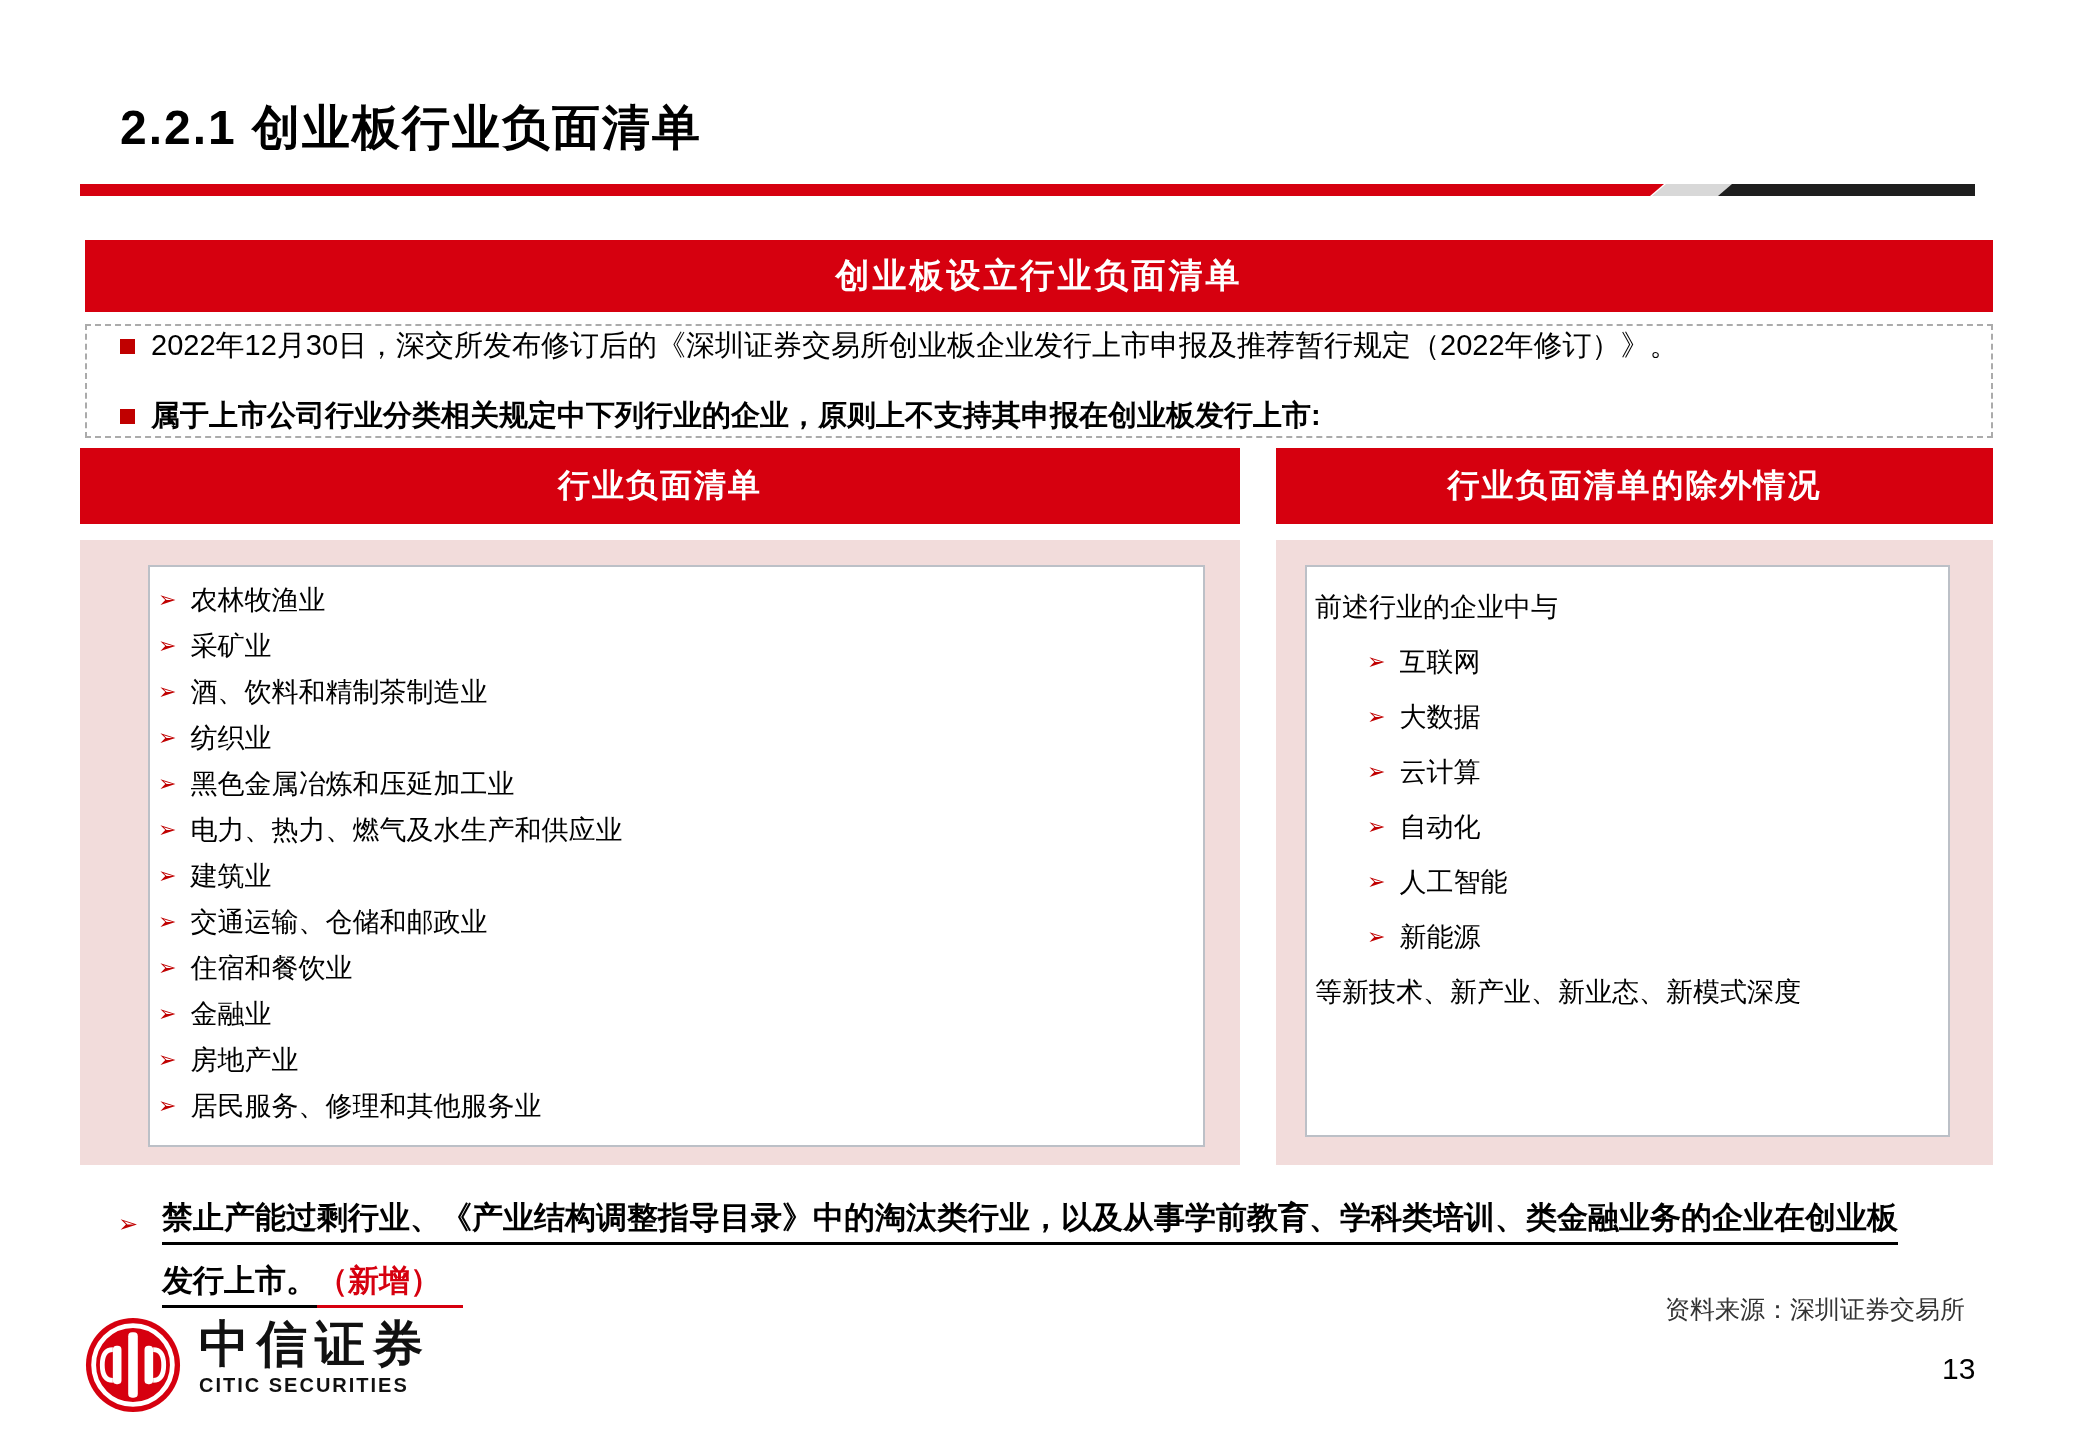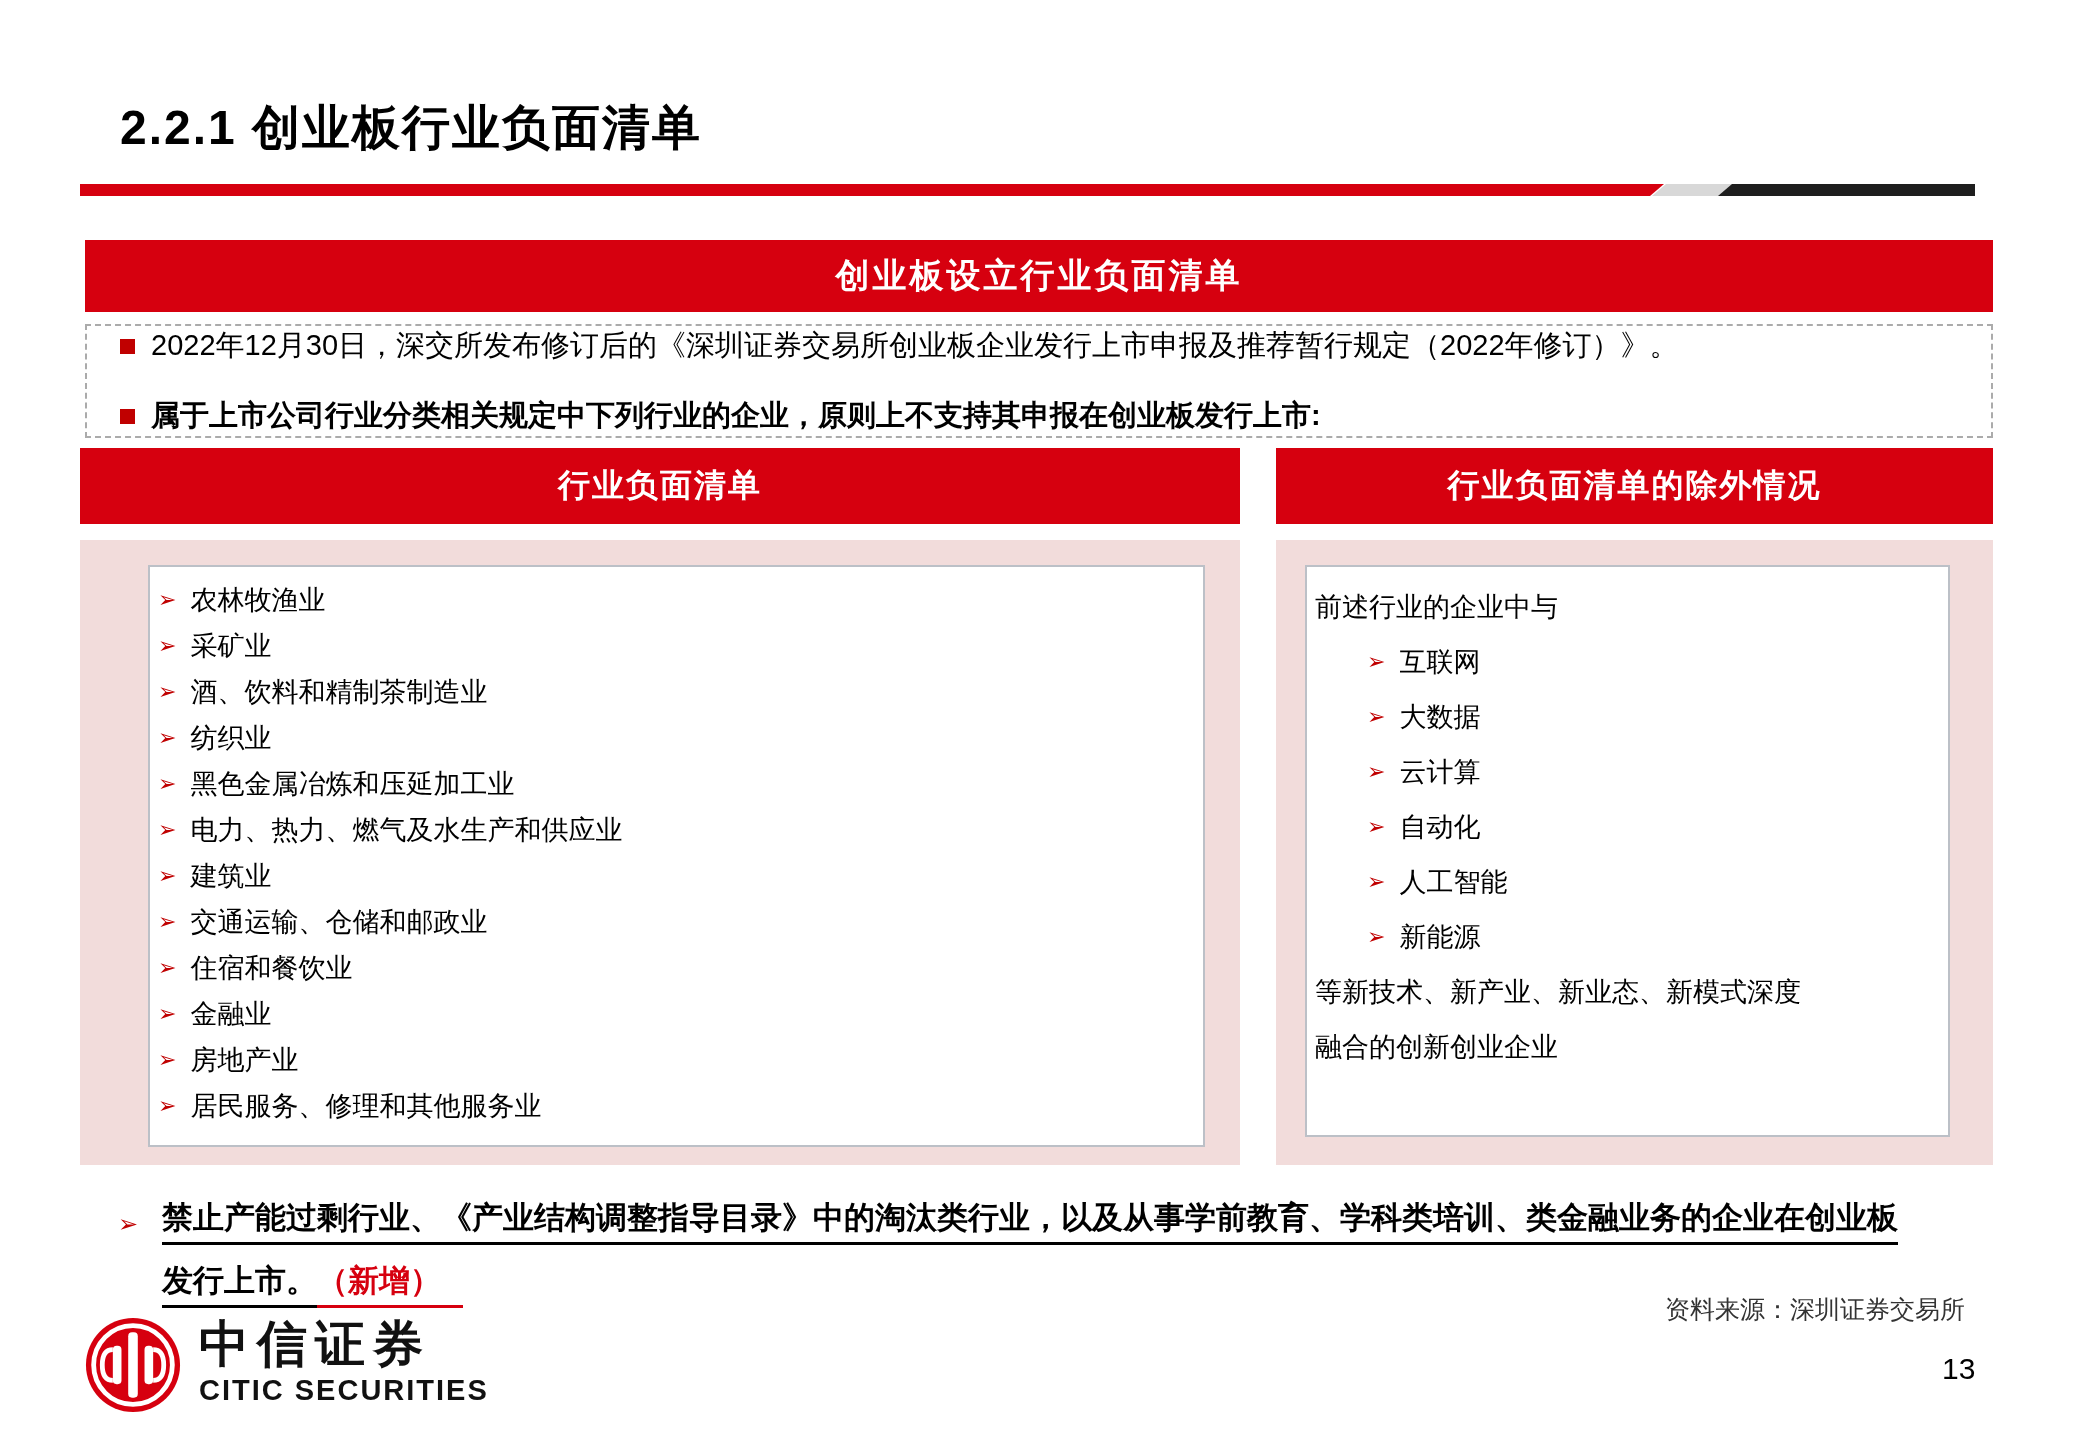--- a/index.html
+++ b/index.html
@@ -61,21 +61,21 @@
   .u-red   { display:inline-block; border-bottom:3px solid #D6000F; padding-bottom:9px; color:#D6000F; padding-right:22px; }
 
   
   .source { position:absolute; right:115px; top:1293px; font-size:25px; color:#333; }
 
   
   .logo { position:absolute; left:85px; top:1317px; display:flex; align-items:flex-start; }
   .logo-mark { width:96px; height:96px; flex:0 0 auto; }
   .logo-text { margin-left:18px; }
   .logo-cn { font-size:50px; font-weight:bold; color:#111; letter-spacing:8px; line-height:1.1; }
-  .logo-en { font-size:29px; font-weight:bold; color:#111; letter-spacing:2px; margin-top:2px; }
+  .logo-en { font-size:20px; font-weight:bold; color:#111; letter-spacing:2px; margin-top:2px; }
 
   
   .page-num { position:absolute; left:1942px; top:1352px; font-size:30px; color:#000; }
 </style>
 </head>
 <body>
 
 <div class="slide">
 
   <h1 class="page-title">2.2.1 创业板行业负面清单</h1>
@@ -184,21 +184,20 @@
         </div>
       <div class="r-row">
           <span class="arrow">➢</span>
           <span>人工智能</span>
         </div>
       <div class="r-row">
           <span class="arrow">➢</span>
           <span>新能源</span>
         </div>
       <div class="r-row">等新技术、新产业、新业态、新模式深度</div>
-      <div class="r-row">融合的创新创业企业</div>
     </div>
   </div>
 
   <div class="footnote">
     <span class="fn-arrow">➢</span>
     <div class="fn-text">
       <div class="fn-line">
         <span class="u-black">禁止产能过剩行业、《产业结构调整指导目录》中的淘汰类行业，以及从事学前教育、学科类培训、类金融业务的企业在创业板</span>
       </div>
       <div class="fn-line">

